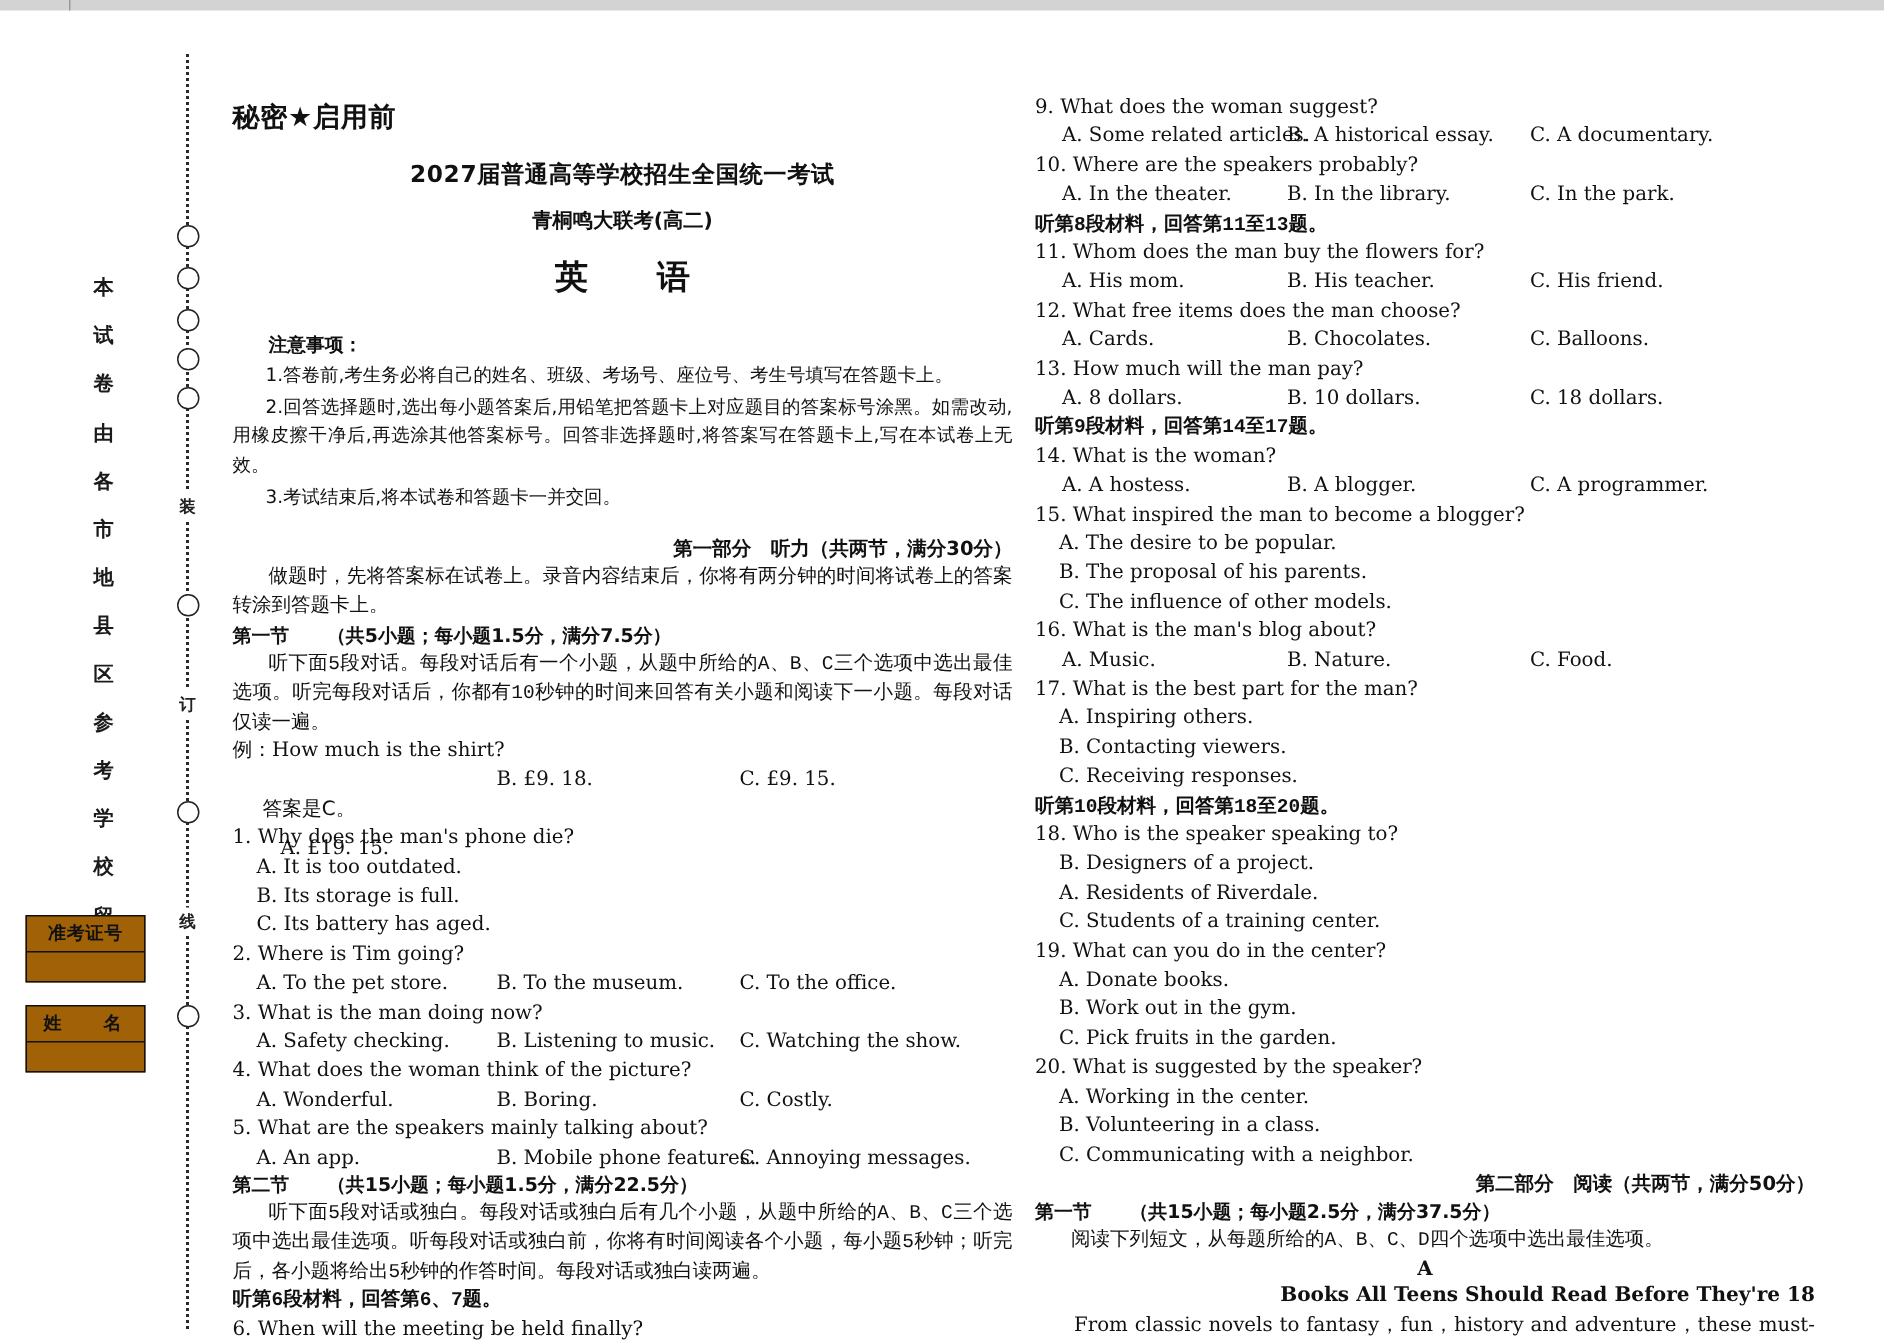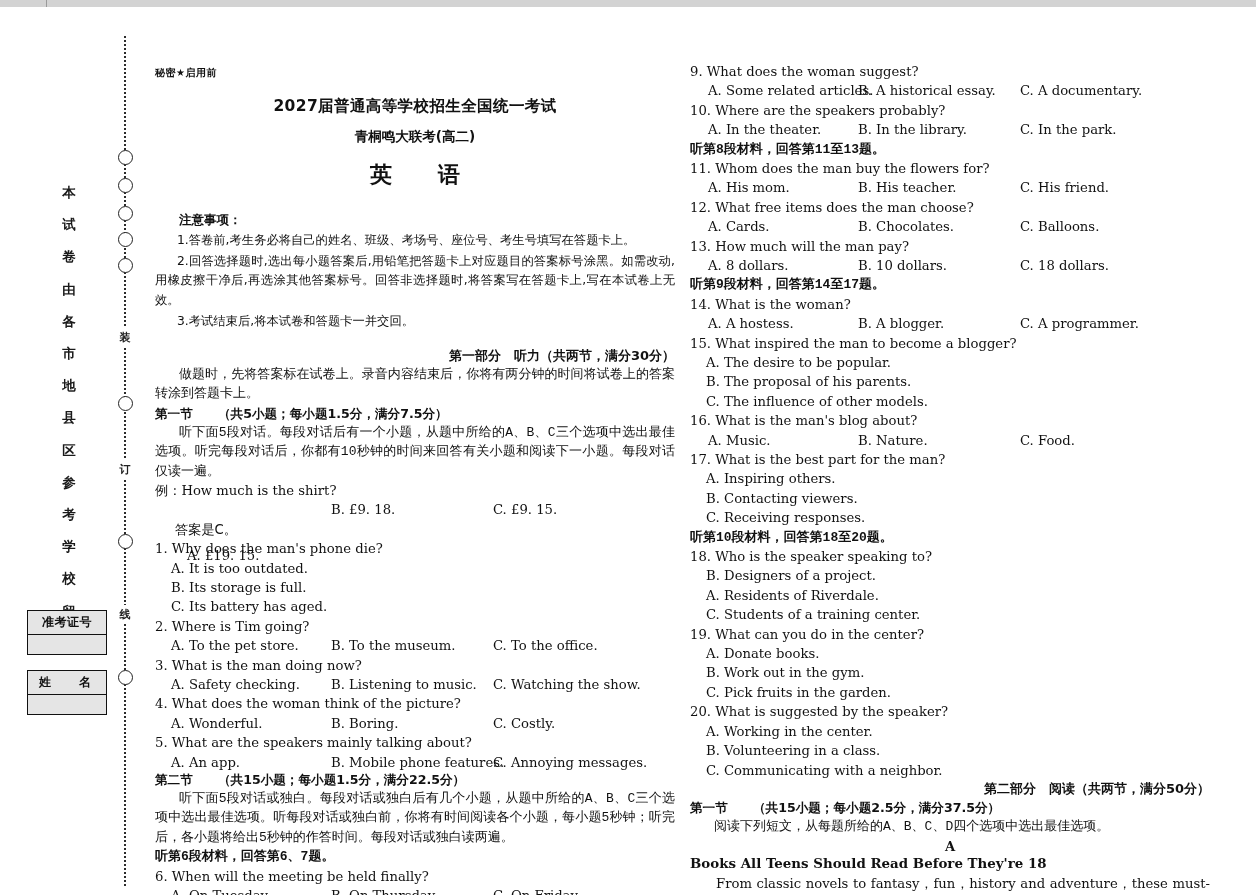--- a/index.html
+++ b/index.html
@@ -28,38 +28,38 @@
 
   .seamline{position:absolute;left:124px;top:36px;width:0;height:850px;
     border-left:2px dotted #2b2b2b;}
   .seam-o{position:absolute;left:118px;width:13px;height:13px;border:1.6px solid #222;
     border-radius:50%;background:#fff;}
   .seam-ch{position:absolute;left:117px;width:16px;
     font-family:"DejaVu Sans","Liberation Sans",sans-serif;
     font-weight:bold;font-size:11px;color:#222;text-align:center;background:#fff;
     padding:2px 0;}
 
-  .idbox{position:absolute;left:27px;width:78px;border:1.6px solid #111;background:#e5e5e5;}
+  .idbox{position:absolute;left:17px;width:78px;border:1.6px solid #111;background:#a16207;}
   .idbox .lab{
     font-family:"DejaVu Sans","Liberation Sans",sans-serif;
     font-weight:bold;font-size:12px;text-align:center;padding:3px 2px 3px;
     border-bottom:1.6px solid #111;letter-spacing:0.5px;
   }
   .idbox .blank{height:19px;}
   #box-ticket{top:610px;}
   #box-name{top:670px;}
   #box-name .lab{letter-spacing:8px;padding-left:6px;}
 
   
   .col{position:absolute;top:0;width:520px;}
   #col-left{left:155px;}
   #col-right{left:690px;}
 
   .secret{font-family:"DejaVu Sans","Liberation Sans",sans-serif;
-    font-weight:bold;font-size:10px;margin:66px 0 0 0;letter-spacing:0.5px;}
+    font-weight:bold;font-size:18px;margin:66px 0 0 0;letter-spacing:0.5px;}
 
   .t1{font-family:"DejaVu Sans","Liberation Sans",sans-serif;font-weight:bold;
       font-size:15.5px;text-align:center;margin-top:16px;letter-spacing:0.4px;}
   .t2{font-family:"DejaVu Sans","Liberation Sans",sans-serif;font-weight:bold;
       font-size:13.5px;text-align:center;margin-top:11px;}
   .t3{font-family:"DejaVu Sans","Liberation Sans",sans-serif;font-weight:bold;
       font-size:22px;text-align:center;margin-top:14px;letter-spacing:12px;
       text-indent:12px;}
 
   .notes-h{font-family:"DejaVu Sans","Liberation Sans",sans-serif;font-weight:bold;
@@ -87,21 +87,21 @@
   .opts-row.ex .ob{left:176px;}
   .opts-row.ex .oc{left:338px;}
 
   .rc .opts-row .oa{left:18px;}
   .rc .opts-row .ob{left:168px;}
   .rc .opts-row .oc{left:330px;}
   .ansline{font-size:13.2px;line-height:19.4px;padding-left:20px;
     font-family:"DejaVu Sans","Liberation Sans",sans-serif;}
 
   .art-letter{text-align:center;font-weight:bold;font-size:13.2px;margin-top:3px;}
-  .art-title{text-align:left;font-weight:bold;font-size:13.4px;margin-top:1px;}
+  .art-title{text-align:right;font-weight:bold;font-size:13.4px;margin-top:1px;}
   .art-p{font-size:13.2px;line-height:19.6px;text-align:justify;text-indent:26px;
     margin-top:3px;}
 </style>
 </head>
 <body>
 
 <div class="top-band">
   <div class="top-band-tick"></div>
 </div>
 

